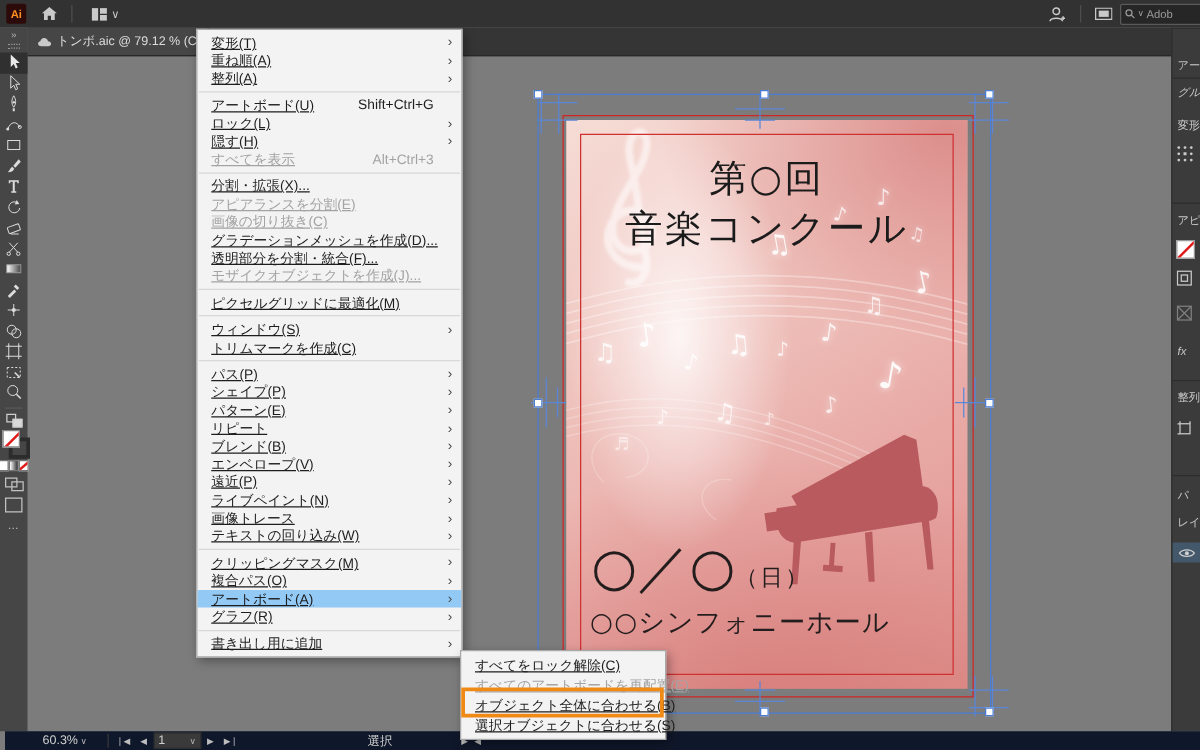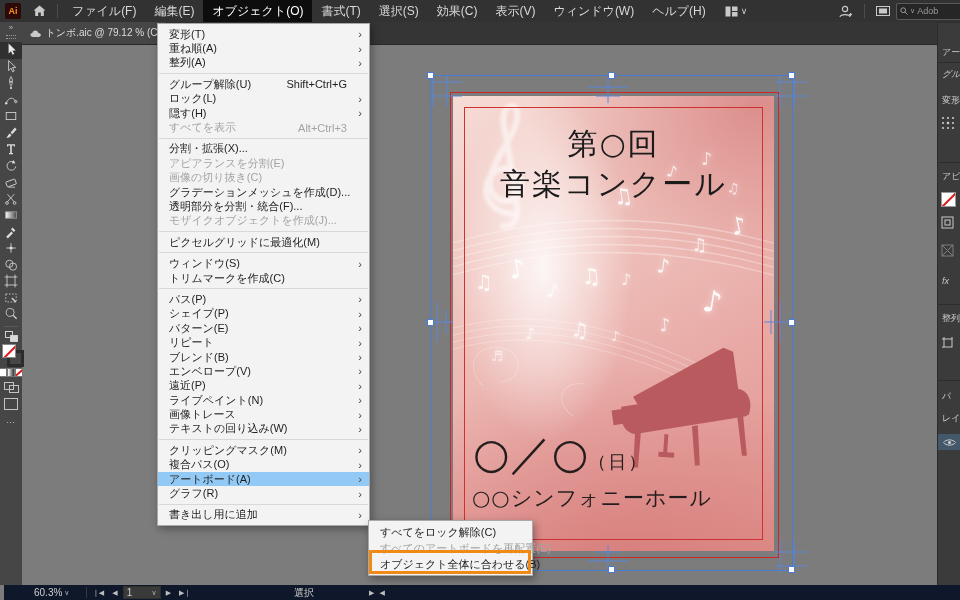--- a/index.html
+++ b/index.html
@@ -92,21 +92,21 @@
              font-size:10px;color:#cfcfcf;}
   .sb{position:absolute;top:0;height:15px;display:flex;align-items:center;gap:2px;}
   .sb .chev{font-size:7px;color:#b0b0b0;}
   .sb-btn{font-size:7px;color:#bdbdbd;padding:0 3px;}
   .sb-field{width:30px;height:11px;background:#3a3a3a;border:1px solid #2e2e2e;display:flex;align-items:center;justify-content:space-between;padding:0 3px;}
   .sb-sep{position:absolute;top:2px;width:1px;height:11px;background:#383838;}
   
   .menu{position:absolute;left:157px;top:23px;width:211px;background:#f3f3f3;border:1px solid #a9a9a9;
         box-shadow:2px 3px 8px rgba(0,0,0,.35);padding:3px 0;z-index:10;}
   .menu-row{height:14.4px;display:flex;align-items:center;padding:0 4px 0 11px;font-size:11px;color:#1e1e1e;position:relative;}
-  .menu-row .ml{flex:1;white-space:nowrap;}
+  .menu-row .ml{flex:1;white-space:nowrap;text-decoration:underline;}
   .menu-row .ms{margin-right:8px;white-space:nowrap;}
   .menu-row .ma{width:10px;text-align:center;color:#444;font-size:11px;}
   .menu-row.disabled{color:#a3a3a3;}
   .menu-row.disabled .ma{color:#a3a3a3;}
   .menu-row.highlight{background:#93c9f5;}
   .menu-sep{height:1px;background:#d8d8d8;margin:3px 1px;}
   .submenu{position:absolute;left:368px;top:520px;width:163px;background:#f3f3f3;border:1px solid #a9a9a9;
            box-shadow:2px 3px 8px rgba(0,0,0,.35);padding:3px 0;z-index:11;}
   .submenu .menu-row{height:16px;}
   .menu-row.annotated:after{content:"";position:absolute;left:0;right:1px;top:-6px;bottom:-2px;
@@ -411,31 +411,20 @@
   </div>
 
   <div class="topbar">
     <div class="ai-logo">Ai</div>
     <div class="tb-icon">
       <svg width="13" height="12" viewBox="0 0 13 12">
           <path d="M6.5 0.5 L12.5 5.5 L10.8 5.5 L10.8 11 L7.8 11 L7.8 7.5 L5.2 7.5 L5.2 11 L2.2 11 L2.2 5.5 L0.5 5.5 Z" fill="#c9c9c9"></path>
         </svg>
     </div>
     <div class="tb-sep"></div>
-    <div id="menubar-items" style="display:flex;height:22px">
-        <div class="mb-item">ファイル(F)</div>
-        <div class="mb-item">編集(E)</div>
-        <div class="mb-item active">オブジェクト(O)</div>
-        <div class="mb-item">書式(T)</div>
-        <div class="mb-item">選択(S)</div>
-        <div class="mb-item">効果(C)</div>
-        <div class="mb-item">表示(V)</div>
-        <div class="mb-item">ウィンドウ(W)</div>
-        <div class="mb-item">ヘルプ(H)</div>
-      </div>
     <div class="workspace">
       <svg width="13" height="11" viewBox="0 0 13 11">
         <rect x="0.5" y="0.5" width="5" height="10" fill="#c9c9c9"></rect>
           <rect x="7" y="0.5" width="5.5" height="4.5" fill="#c9c9c9"></rect>
           <rect x="7" y="6" width="5.5" height="4.5" fill="#c9c9c9"></rect>
       </svg>
       <span>∨</span>
     </div>
     <div class="tb-right">
       <div class="tb-icon">
@@ -471,21 +460,21 @@
       <div class="menu-row">
         <span class="ml">重ね順(A)</span>
         <span class="ma">›</span>
       </div>
       <div class="menu-row">
         <span class="ml">整列(A)</span>
         <span class="ma">›</span>
       </div>
       <div class="menu-sep"></div>
       <div class="menu-row">
-        <span class="ml">グループ解除(U)</span>
+        <span class="ml">アートボード(U)</span>
         <span class="ms">Shift+Ctrl+G</span>
         <span class="ma"></span>
       </div>
       <div class="menu-row">
         <span class="ml">ロック(L)</span>
         <span class="ma">›</span>
       </div>
       <div class="menu-row">
         <span class="ml">隠す(H)</span>
         <span class="ma">›</span>
@@ -603,20 +592,24 @@
       <div class="menu-row">
         <span class="ml">すべてをロック解除(C)</span>
         <span class="ma"></span>
       </div>
       <div class="menu-row disabled">
         <span class="ml">すべてのアートボードを再配置(E)</span>
         <span class="ma"></span>
       </div>
       <div class="menu-row annotated">
         <span class="ml">オブジェクト全体に合わせる(B)</span>
+        <span class="ma"></span>
+      </div>
+      <div class="menu-row">
+        <span class="ml">選択オブジェクトに合わせる(S)</span>
         <span class="ma"></span>
       </div>
     </div>
 
   <div class="statusbar">
     <div class="sb" style="left:30px">
       <span>60.3%</span>
         <span class="chev">∨</span>
     </div>
     <div class="sb-sep" style="left:82px"></div>

